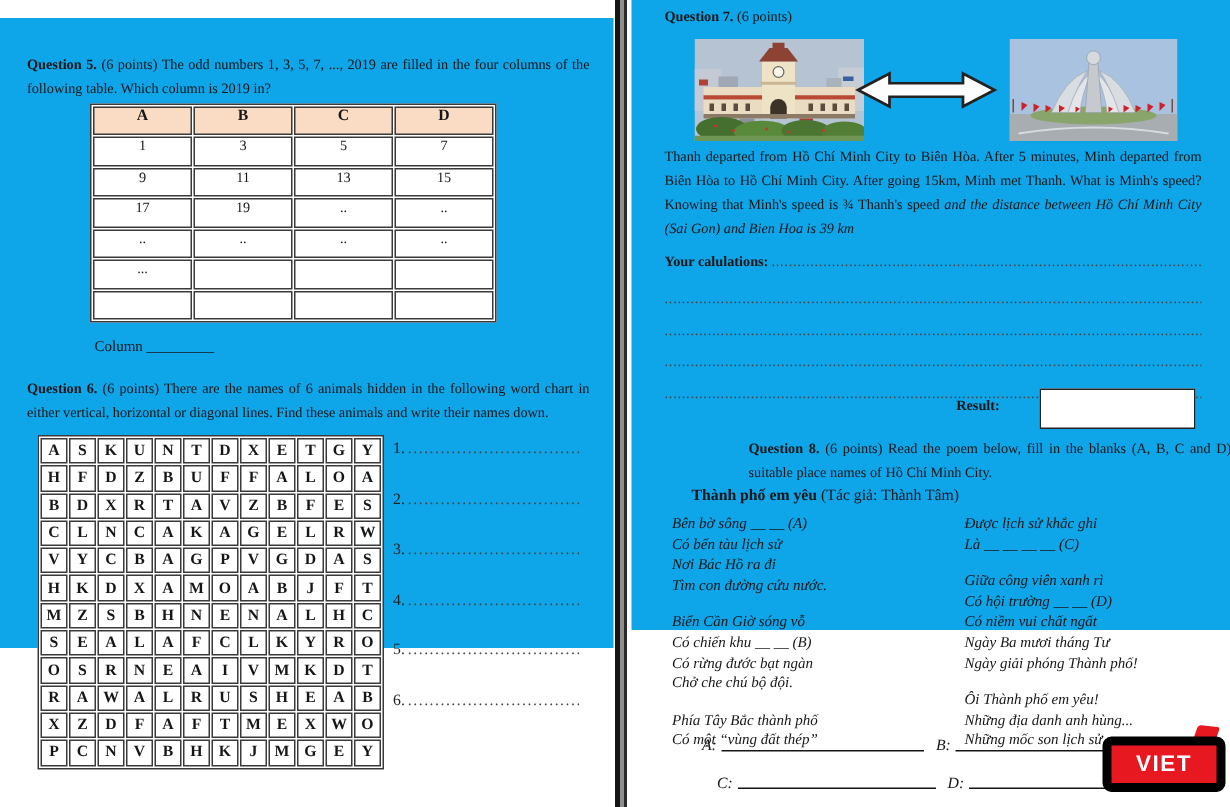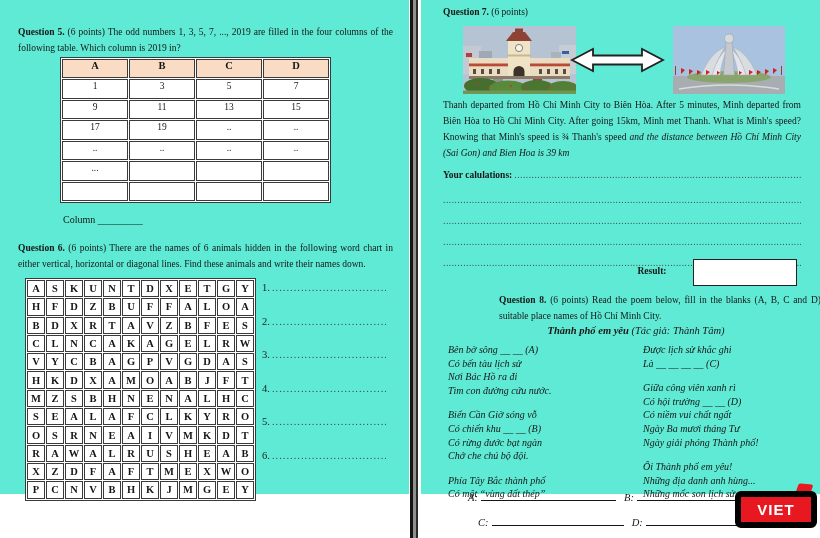--- a/index.html
+++ b/index.html
@@ -1,22 +1,22 @@
 <!DOCTYPE html>
 <html><head>
 <meta charset="utf-8">
 <style>
   html,body{margin:0;padding:0;}
   body{
     width:820px;height:538px;position:relative;overflow:hidden;
     background:#ffffff;color:#161616;
     font-family:"Liberation Serif", serif;
   }
-  .page{position:absolute;top:0;height:494px;background:#5eead4;}
-  #page-left{left:0;width:410px;}
+  .page{position:absolute;top:0;height:420px;background:#0ea5e9;}
+  #page-left{left:0;width:410px;margin-top:12px;}
   #page-right{left:421px;width:399px;}
   #page-divider{
     position:absolute;left:409px;top:0;width:12px;height:538px;
     background:linear-gradient(to right,#ffffff 0px,#ffffff 1px,#151515 1px,#151515 4px,#8f8f8f 4px,#8f8f8f 7px,#2a2a2a 7px,#2a2a2a 9px,#ffffff 9px);
   }
   .qtext{position:absolute;font-size:9.5px;line-height:16px;text-align:justify;}
   .qlabel{font-weight:bold;}
   
   #q5-table{
     position:absolute;left:60px;top:57px;
@@ -61,21 +61,21 @@
   #q7-calc .dots,.dotline{
     overflow:hidden;white-space:nowrap;letter-spacing:0.5px;color:#444;font-size:9.5px;
   }
   #q7-calc .dots{flex:1;margin-left:2px;}
   .dotline{position:absolute;left:22px;width:358px;height:13px;}
   #dotline-1{top:195px;} #dotline-2{top:216px;} #dotline-3{top:237px;} #dotline-4{top:258px;}
   #result-label{position:absolute;left:196px;top:266px;width:70px;text-align:center;font-size:9.5px;font-weight:bold;}
   #result-box{position:absolute;left:272px;top:259px;width:102px;height:25px;border:1.5px solid #222;background:#fff;}
   
   #q8-text{left:38px;top:292px;width:358px;margin-left:40px;}
-  #q8-title{position:absolute;left:40px;top:325px;width:350px;text-align:center;font-size:10.5px;font-style:italic;}
+  #q8-title{position:absolute;left:40px;top:325px;width:350px;font-size:10.5px;}
   #q8-title .title-main{font-weight:bold;}
   .poem-col{position:absolute;top:343px;font-style:italic;font-size:10px;line-height:13.6px;}
   #poem-left{left:27px;width:185px;}
   #poem-right{left:222px;width:172px;}
   .stanza{margin-bottom:11px;}
   .ans-row{position:absolute;display:flex;font-style:italic;font-size:10.5px;align-items:flex-end;}
   #ans-row-1{left:47px;top:488px;width:312px;}
   #ans-row-2{left:57px;top:513px;width:308px;}
   .ans-line{flex:1;border-bottom:1.5px solid #151515;margin:0 8px 2px 3px;height:12px;}
   

